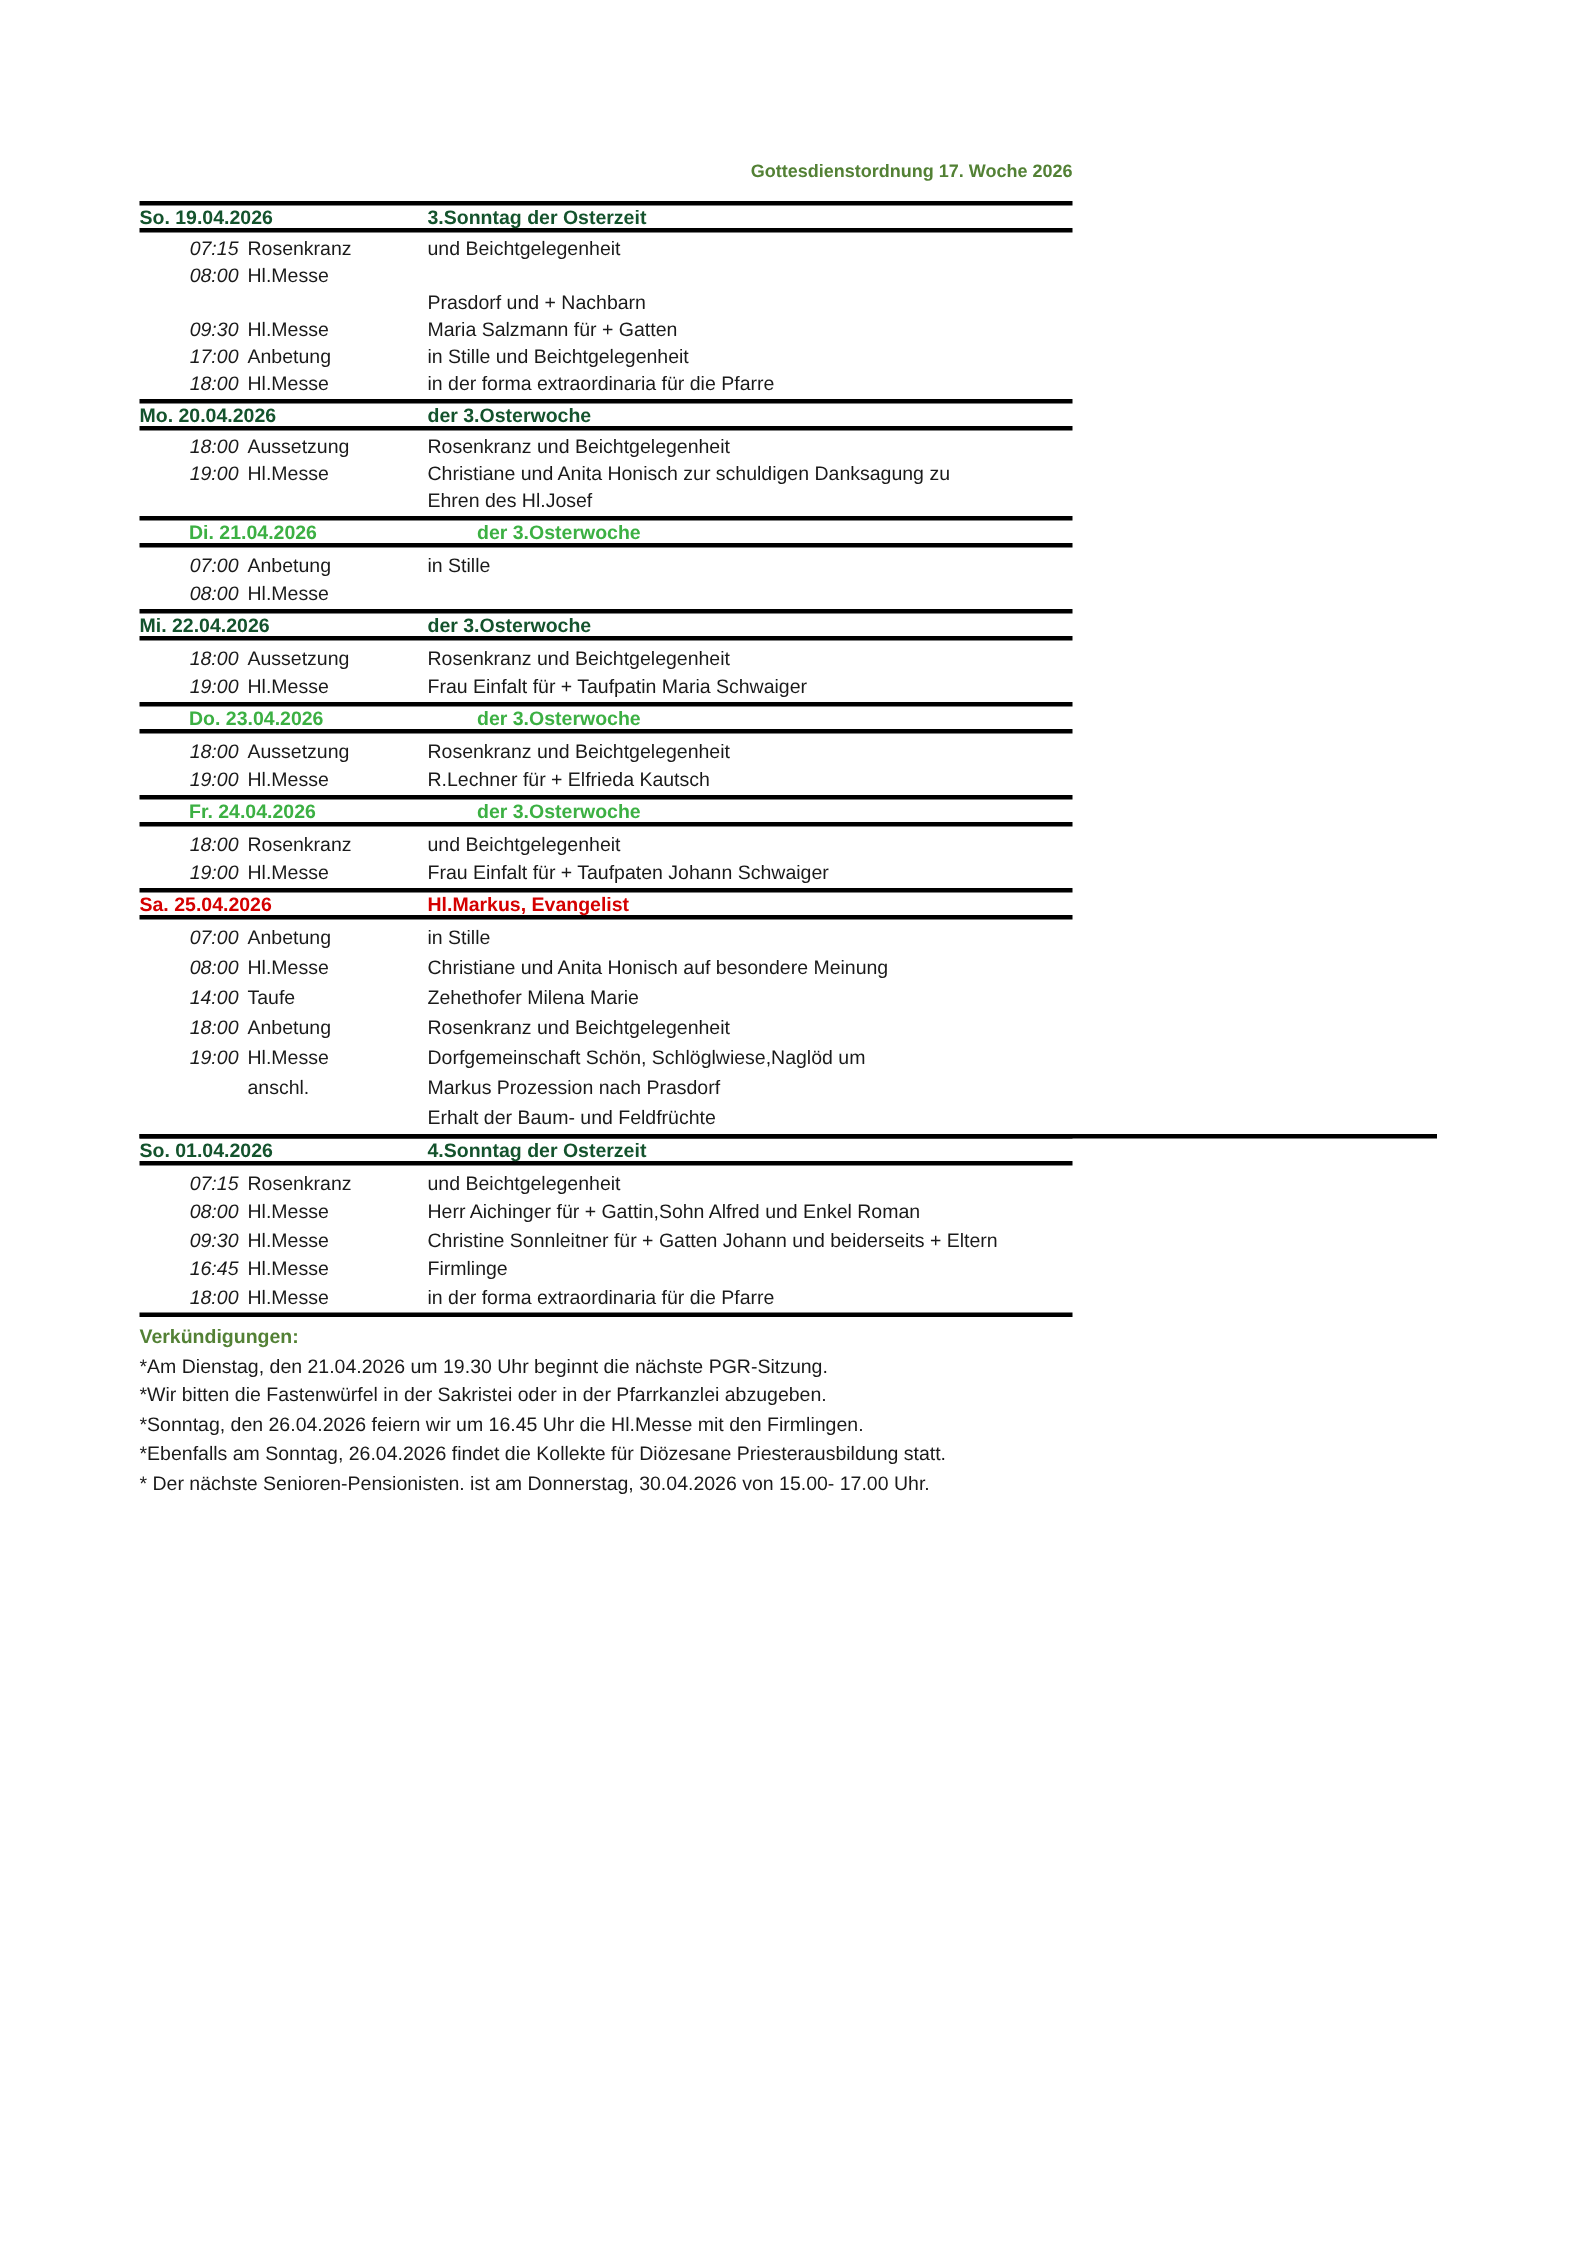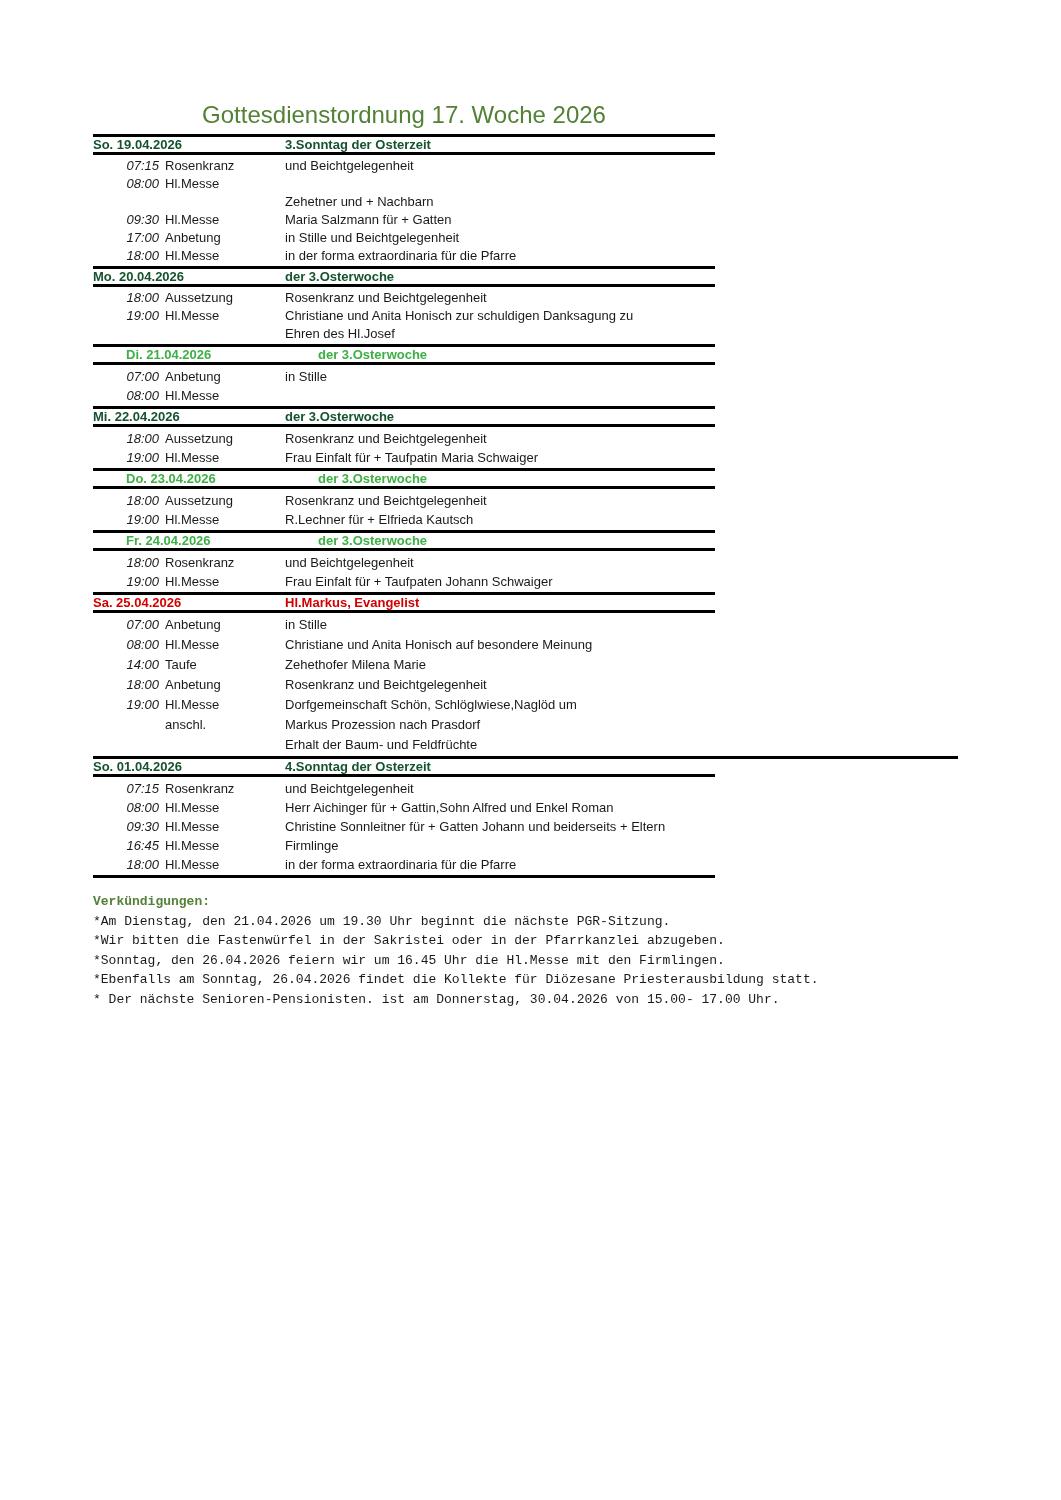--- a/index.html
+++ b/index.html
@@ -14,24 +14,24 @@
   }
   .content {
     position: absolute;
     left: 93px;
     top: 102px;
     width: 622px;
   }
   .doc-title {
     margin: 0 0 7px 0;
     width: 622px;
-    text-align: center;
-    font-size: 24px;
+    text-align: right;
+    font-size: 12px;
     line-height: 25px;
-    font-weight: normal;
+    font-weight: bold;
     color: var(--title-green, #538135);
   }
   .schedule {
     border-bottom: 3px solid #000;
   }
   .section { }
   .sec-header {
     position: relative;
     display: grid;
     grid-template-columns: 192px 1fr;
@@ -62,25 +62,24 @@
   .section.tall    .sec-body .row { line-height: 20px; }
   .row {
     display: grid;
     grid-template-columns: 66px 126px 1fr;
     white-space: nowrap;
   }
   .cell-time { text-align: right; font-style: italic; }
   .cell-activity { padding-left: 6px; }
   .cell-desc { }
   .announcements {
-    margin-top: 14px;
+    margin-top: 3px;
     width: 650px;
     font-size: 13px;
     line-height: 19.5px;
-    font-family: Liberation Mono, monospace;
   }
   .announce-heading {
     font-weight: bold;
     color: var(--announce-green, #538135);
   }
   .announce-line { white-space: nowrap; }
 </style>
 </head>
 <body>
 
@@ -101,21 +100,21 @@
   </div>
 
   <div class="row">
     <span class="cell-time">08:00</span>
     <span class="cell-activity">Hl.Messe</span>
   </div>
 
   <div class="row">
     <span class="cell-time"></span>
     <span class="cell-activity"></span>
-    <span class="cell-desc">Zehetner und + Nachbarn</span>
+    <span class="cell-desc">Prasdorf und + Nachbarn</span>
   </div>
 
   <div class="row">
     <span class="cell-time">09:30</span>
     <span class="cell-activity">Hl.Messe</span>
     <span class="cell-desc">Maria Salzmann für + Gatten</span>
   </div>
 
   <div class="row">
     <span class="cell-time">17:00</span>

